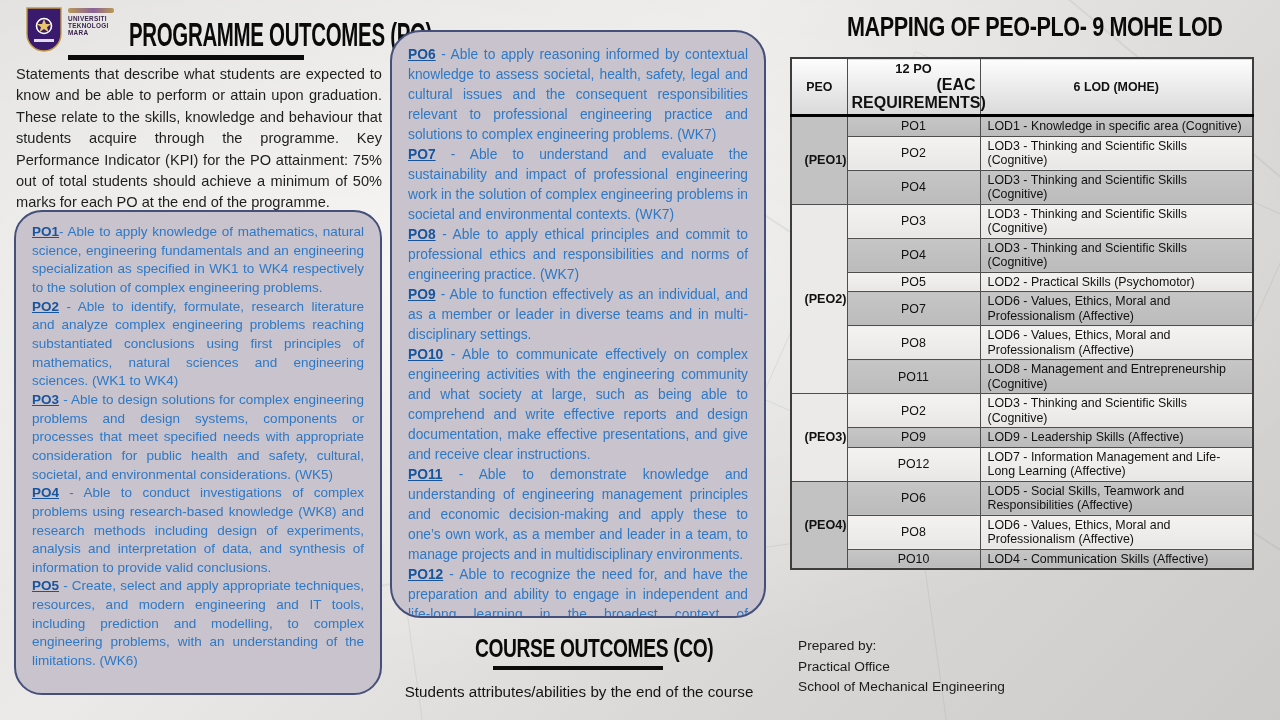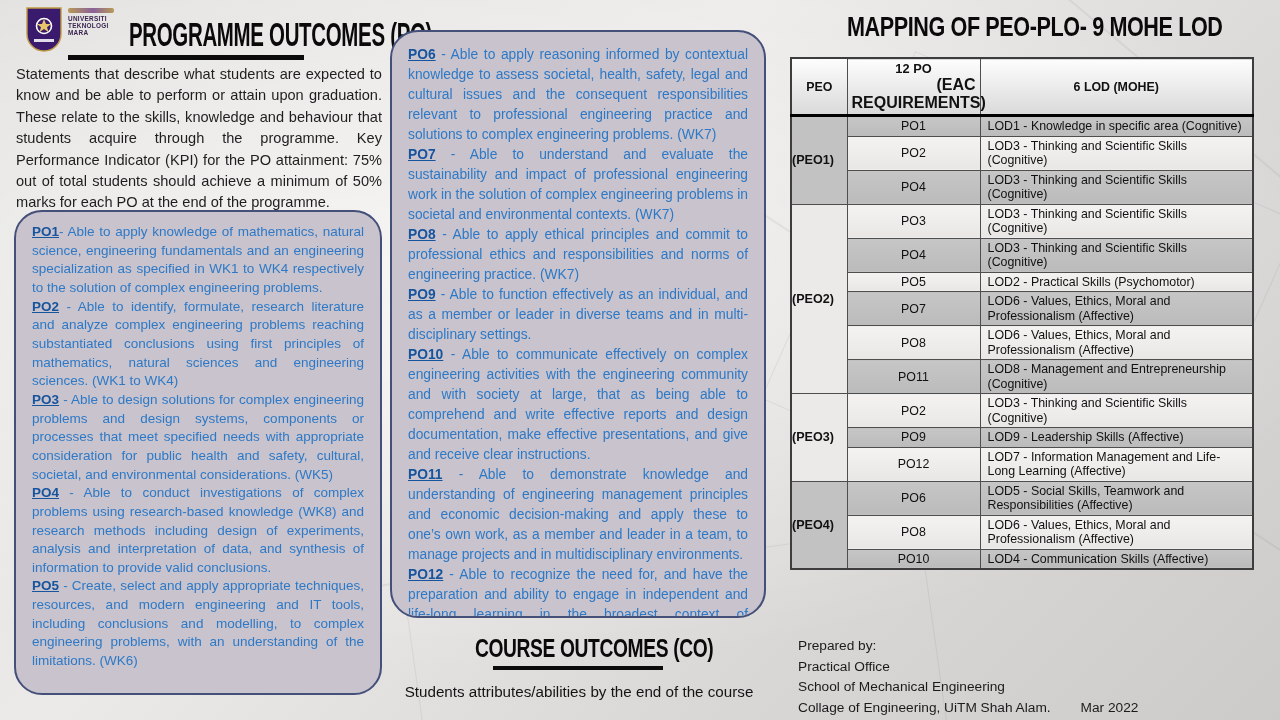--- a/index.html
+++ b/index.html
@@ -31,21 +31,21 @@
 
   
   .intro { position:absolute; left:16px; top:64px; width:366px; font-size:14.6px; line-height:21.4px; text-align:justify; color:#1e1e1e; }
 
   
   .po-box {
     position:absolute; background:#c8c3cc; border:2px solid #45507a; border-radius:28px;
     overflow:hidden;
   }
   .po-box-left  { left:14px;  top:210px; width:368px; height:485px; padding:11px 16px; }
-  .po-box-mid   { left:390px; top:30px;  width:376px; height:588px; padding:13px 16px; }
+  .po-box-mid   { left:390px; top:30px;  width:376px; height:588px; padding:13px 16px;border-radius:31px; }
   .po-item { text-align:justify; color:#2d79c7; }
   .po-box-left .po-item { font-size:13.5px; line-height:18.65px; }
   .po-box-mid  .po-item { font-size:13.8px; line-height:20px; }
   .po-label { color:#17549e; font-weight:bold; text-decoration:underline; }
 
   
   .map-table {
     position:absolute; left:790px; top:57px; width:464px; height:476px;
     border-collapse:collapse; table-layout:fixed; font-size:12.4px; color:#111;
   }
@@ -53,21 +53,21 @@
   .map-table { border:2px solid #3d3d3d; }
   .map-table thead th {
     background:linear-gradient(#fdfdfd,#dadada); border-bottom:3px solid #000;
     height:44px; font-weight:bold; text-align:center; padding:2px 4px;
   }
   .hdr-sub { display:block; font-size:16px;text-align:right; }
   .hdr-main { display:block; font-size:12.8px; }
   .col-peo { width:56px; } .col-po { width:133px; }
   .po-cell { text-align:center; padding:2px 4px; }
   .lod-cell { text-align:left; padding:2px 7px; line-height:14.5px; }
-  .peo-cell { text-align:left; font-weight:bold; font-size:12.6px; }
+  .peo-cell { text-align:right; font-weight:bold; font-size:12.6px; }
   .row-dark td { background:linear-gradient(#c7c6c6,#bcbbbb); }
   .row-light td { background:linear-gradient(#f4f3f2,#e8e7e5); }
   td.peo-cell.peo-dark { background:#c3c2c2; }
   td.peo-cell.peo-light { background:#eceae8; }
 
   
   .footer { position:absolute; left:798px; top:636px; font-size:13.7px; line-height:20.6px; color:#1b1b1b; }
   .footer-date { display:inline-block; margin-left:30px; }
 
   
@@ -108,31 +108,31 @@
     <div class="title-bar prog-bar"></div>
   </div>
   <p class="intro">Statements that describe what students are expected to know and be able to perform or attain upon graduation. These relate to the skills, knowledge and behaviour that students acquire through the programme. Key Performance Indicator (KPI) for the PO attainment: 75% out of total students should achieve a minimum of 50% marks for each PO at the end of the programme.</p>
 
   <div class="po-box po-box-left">
     <div id="po-list-left">
         <p class="po-item"><span class="po-label">PO1</span><span class="po-text">- Able to apply knowledge of mathematics, natural science, engineering fundamentals and an engineering specialization as specified in WK1 to WK4 respectively to the solution of complex engineering problems.</span></p>
         <p class="po-item"><span class="po-label">PO2</span><span class="po-text"> - Able to identify, formulate, research literature and analyze complex engineering problems reaching substantiated conclusions using first principles of mathematics, natural sciences and engineering sciences. (WK1 to WK4)</span></p>
         <p class="po-item"><span class="po-label">PO3</span><span class="po-text"> - Able to design solutions for complex engineering problems and design systems, components or processes that meet specified needs with appropriate consideration for public health and safety, cultural, societal, and environmental considerations. (WK5)</span></p>
         <p class="po-item"><span class="po-label">PO4</span><span class="po-text"> - Able to conduct investigations of complex problems using research-based knowledge (WK8) and research methods including design of experiments, analysis and interpretation of data, and synthesis of information to provide valid conclusions.</span></p>
-        <p class="po-item"><span class="po-label">PO5</span><span class="po-text"> - Create, select and apply appropriate techniques, resources, and modern engineering and IT tools, including conclusions and modelling, to complex engineering problems, with an understanding of the limitations. (WK6)</span></p>
+        <p class="po-item"><span class="po-label">PO5</span><span class="po-text"> - Create, select and apply appropriate techniques, resources, and modern engineering and IT tools, including prediction and modelling, to complex engineering problems, with an understanding of the limitations. (WK6)</span></p>
       </div>
   </div>
 
   <div class="po-box po-box-mid">
     <div id="po-list-middle">
         <p class="po-item"><span class="po-label">PO6</span><span class="po-text"> - Able to apply reasoning informed by contextual knowledge to assess societal, health, safety, legal and cultural issues and the consequent responsibilities relevant to professional engineering practice and solutions to complex engineering problems. (WK7)</span></p>
         <p class="po-item"><span class="po-label">PO7</span><span class="po-text"> - Able to understand and evaluate the sustainability and impact of professional engineering work in the solution of complex engineering problems in societal and environmental contexts. (WK7)</span></p>
         <p class="po-item"><span class="po-label">PO8</span><span class="po-text"> - Able to apply ethical principles and commit to professional ethics and responsibilities and norms of engineering practice. (WK7)</span></p>
         <p class="po-item"><span class="po-label">PO9</span><span class="po-text"> - Able to function effectively as an individual, and as a member or leader in diverse teams and in multi-disciplinary settings.</span></p>
-        <p class="po-item"><span class="po-label">PO10</span><span class="po-text"> - Able to communicate effectively on complex engineering activities with the engineering community and with society at large, that as being able to comprehend and write effective reports and design documentation, make effective presentations, and give and receive clear instructions.</span></p>
+        <p class="po-item"><span class="po-label">PO10</span><span class="po-text"> - Able to communicate effectively on complex engineering activities with the engineering community and what society at large, such as being able to comprehend and write effective reports and design documentation, make effective presentations, and give and receive clear instructions.</span></p>
         <p class="po-item"><span class="po-label">PO11</span><span class="po-text"> - Able to demonstrate knowledge and understanding of engineering management principles and economic decision-making and apply these to one’s own work, as a member and leader in a team, to manage projects and in multidisciplinary environments.</span></p>
         <p class="po-item"><span class="po-label">PO12</span><span class="po-text"> - Able to recognize the need for, and have the preparation and ability to engage in independent and life-long learning in the broadest context of technological change.</span></p>
       </div>
   </div>
 
   <div class="title-wrap co-title-wrap">
     <span class="condensed co-title">COURSE OUTCOMES (CO)</span>
     <div class="title-bar co-bar"></div>
   </div>
   <div class="co-sub">Students attributes/abilities by the end of the course</div>
@@ -217,18 +217,15 @@
           <td class="po-cell">PO10</td>
           <td class="lod-cell">LOD4 - Communication Skills (Affective)</td>
         </tr>
       </tbody>
   </table>
 
   <div class="footer">
     <div>Prepared by:</div>
     <div>Practical Office</div>
     <div>School of Mechanical Engineering</div>
-    <div>
-      <span>Collage of Engineering, UiTM Shah Alam.</span><span class="footer-date">Mar 2022</span>
-    </div>
   </div>
 
 </div>
 
 </body></html>

